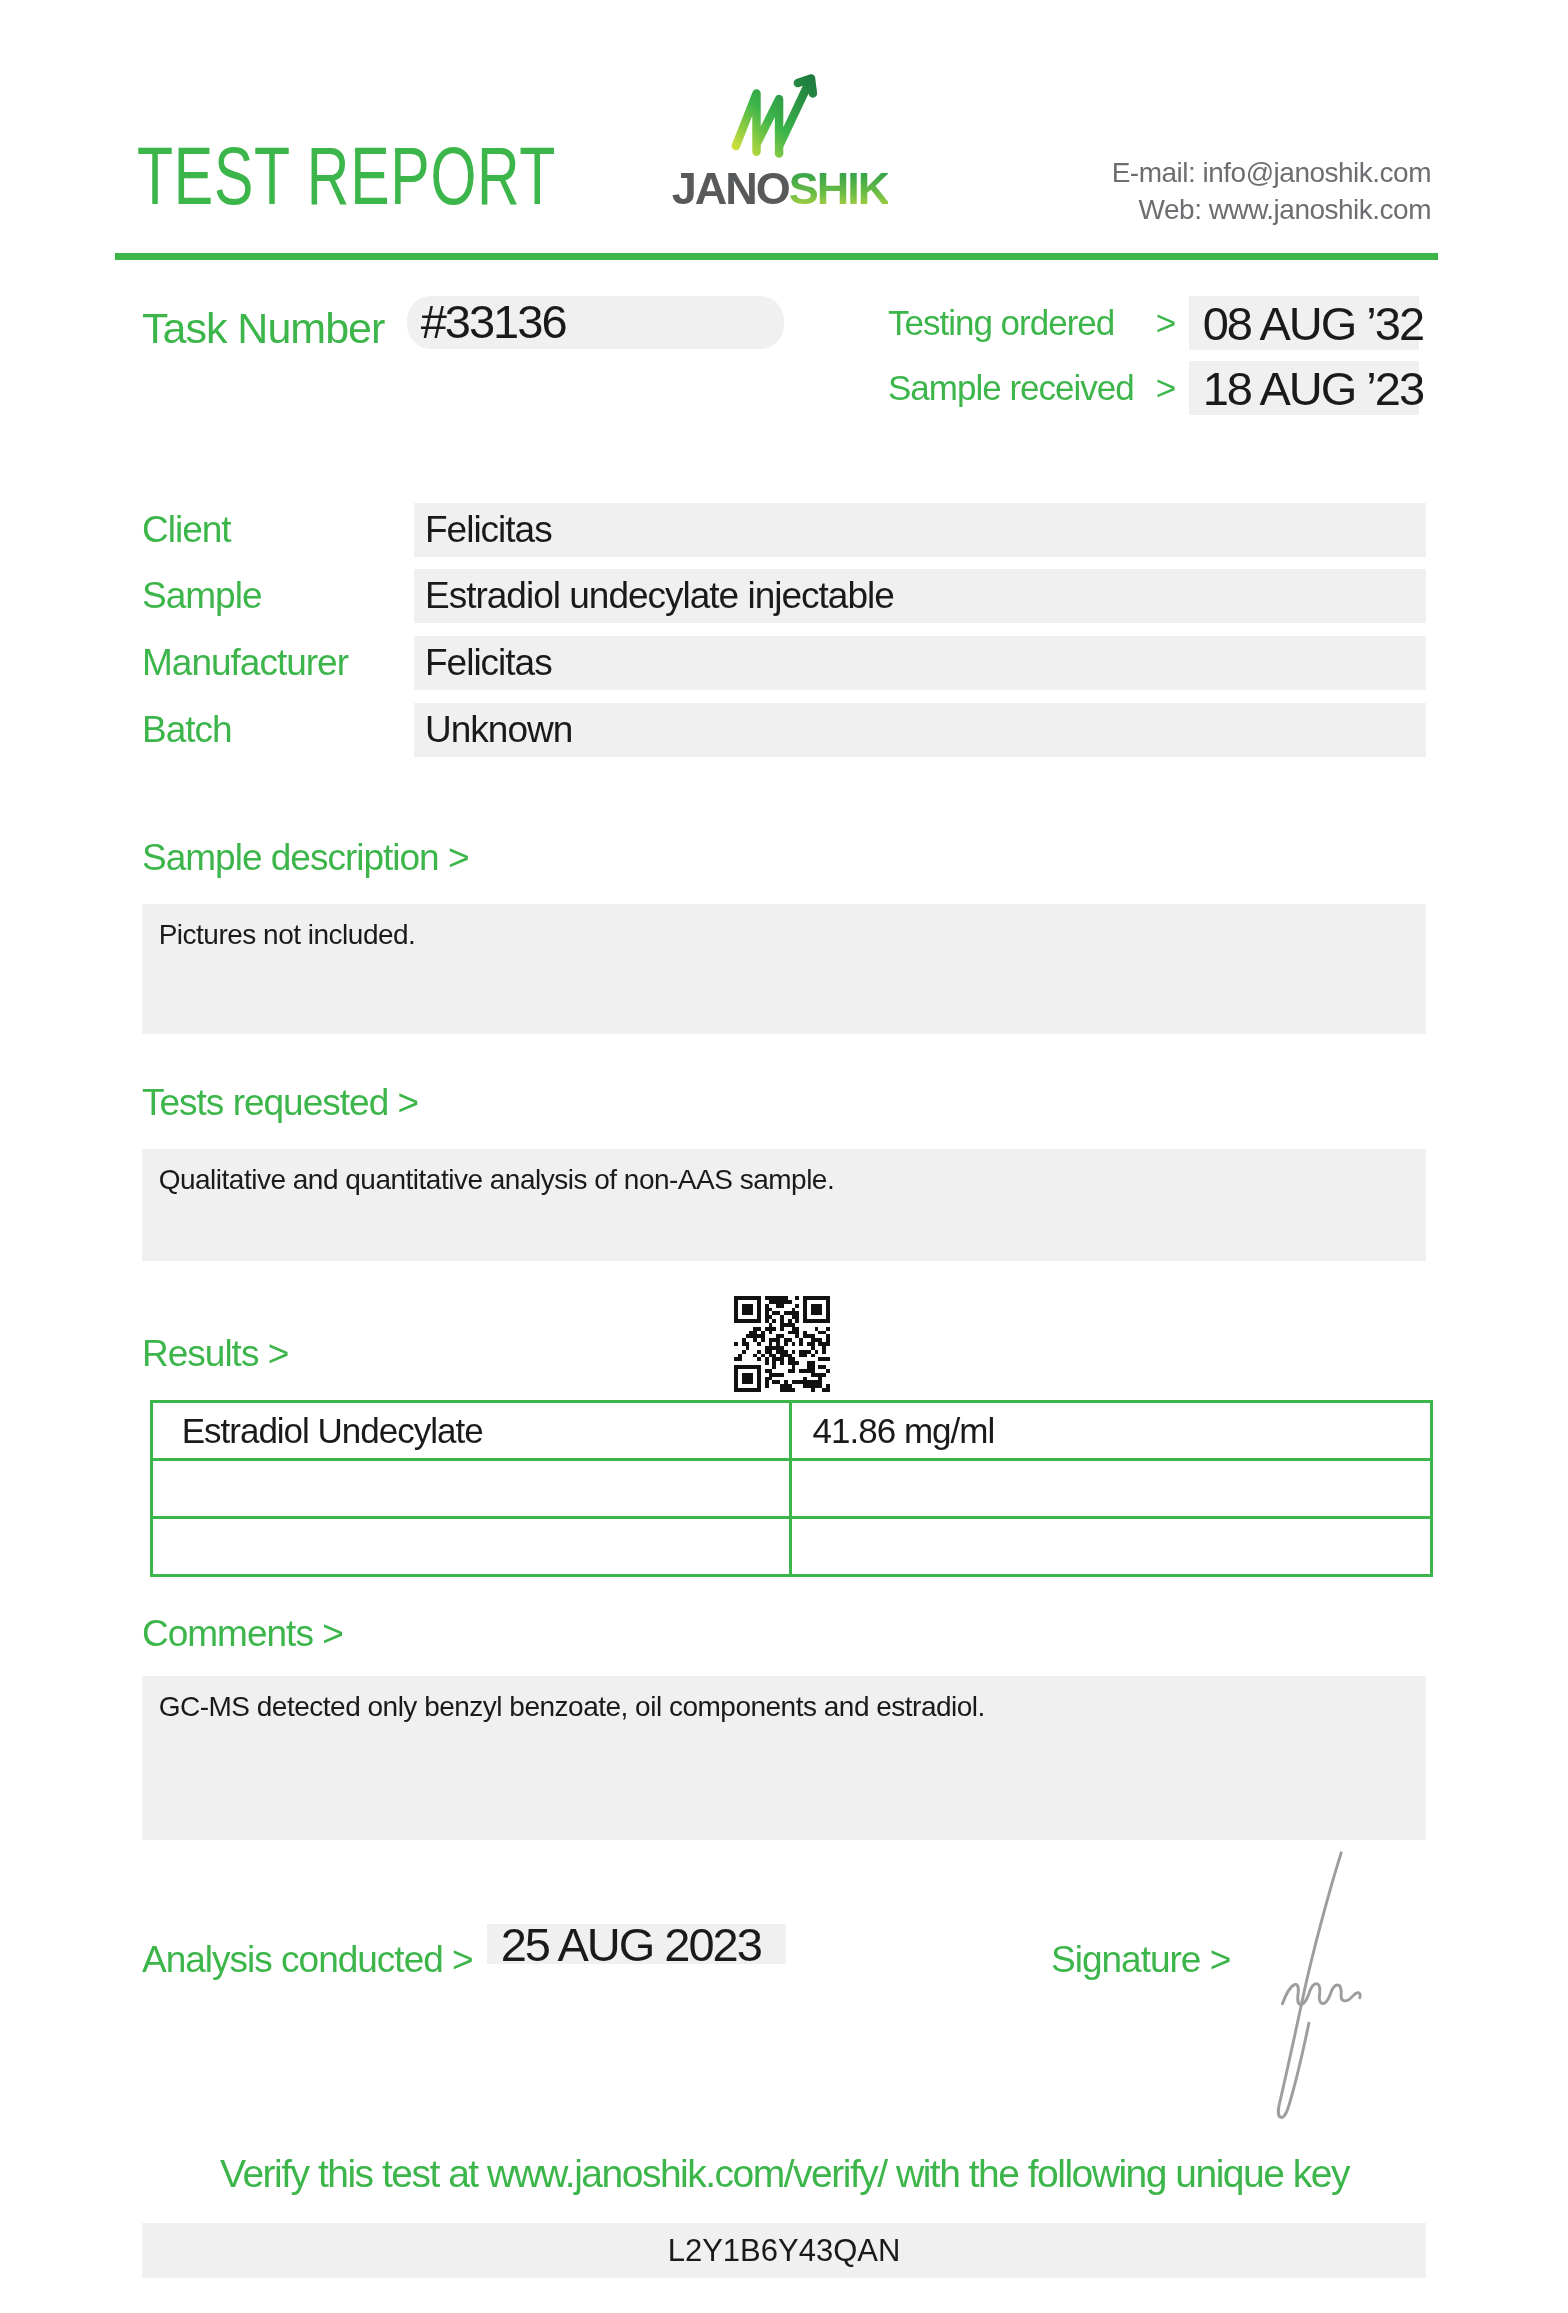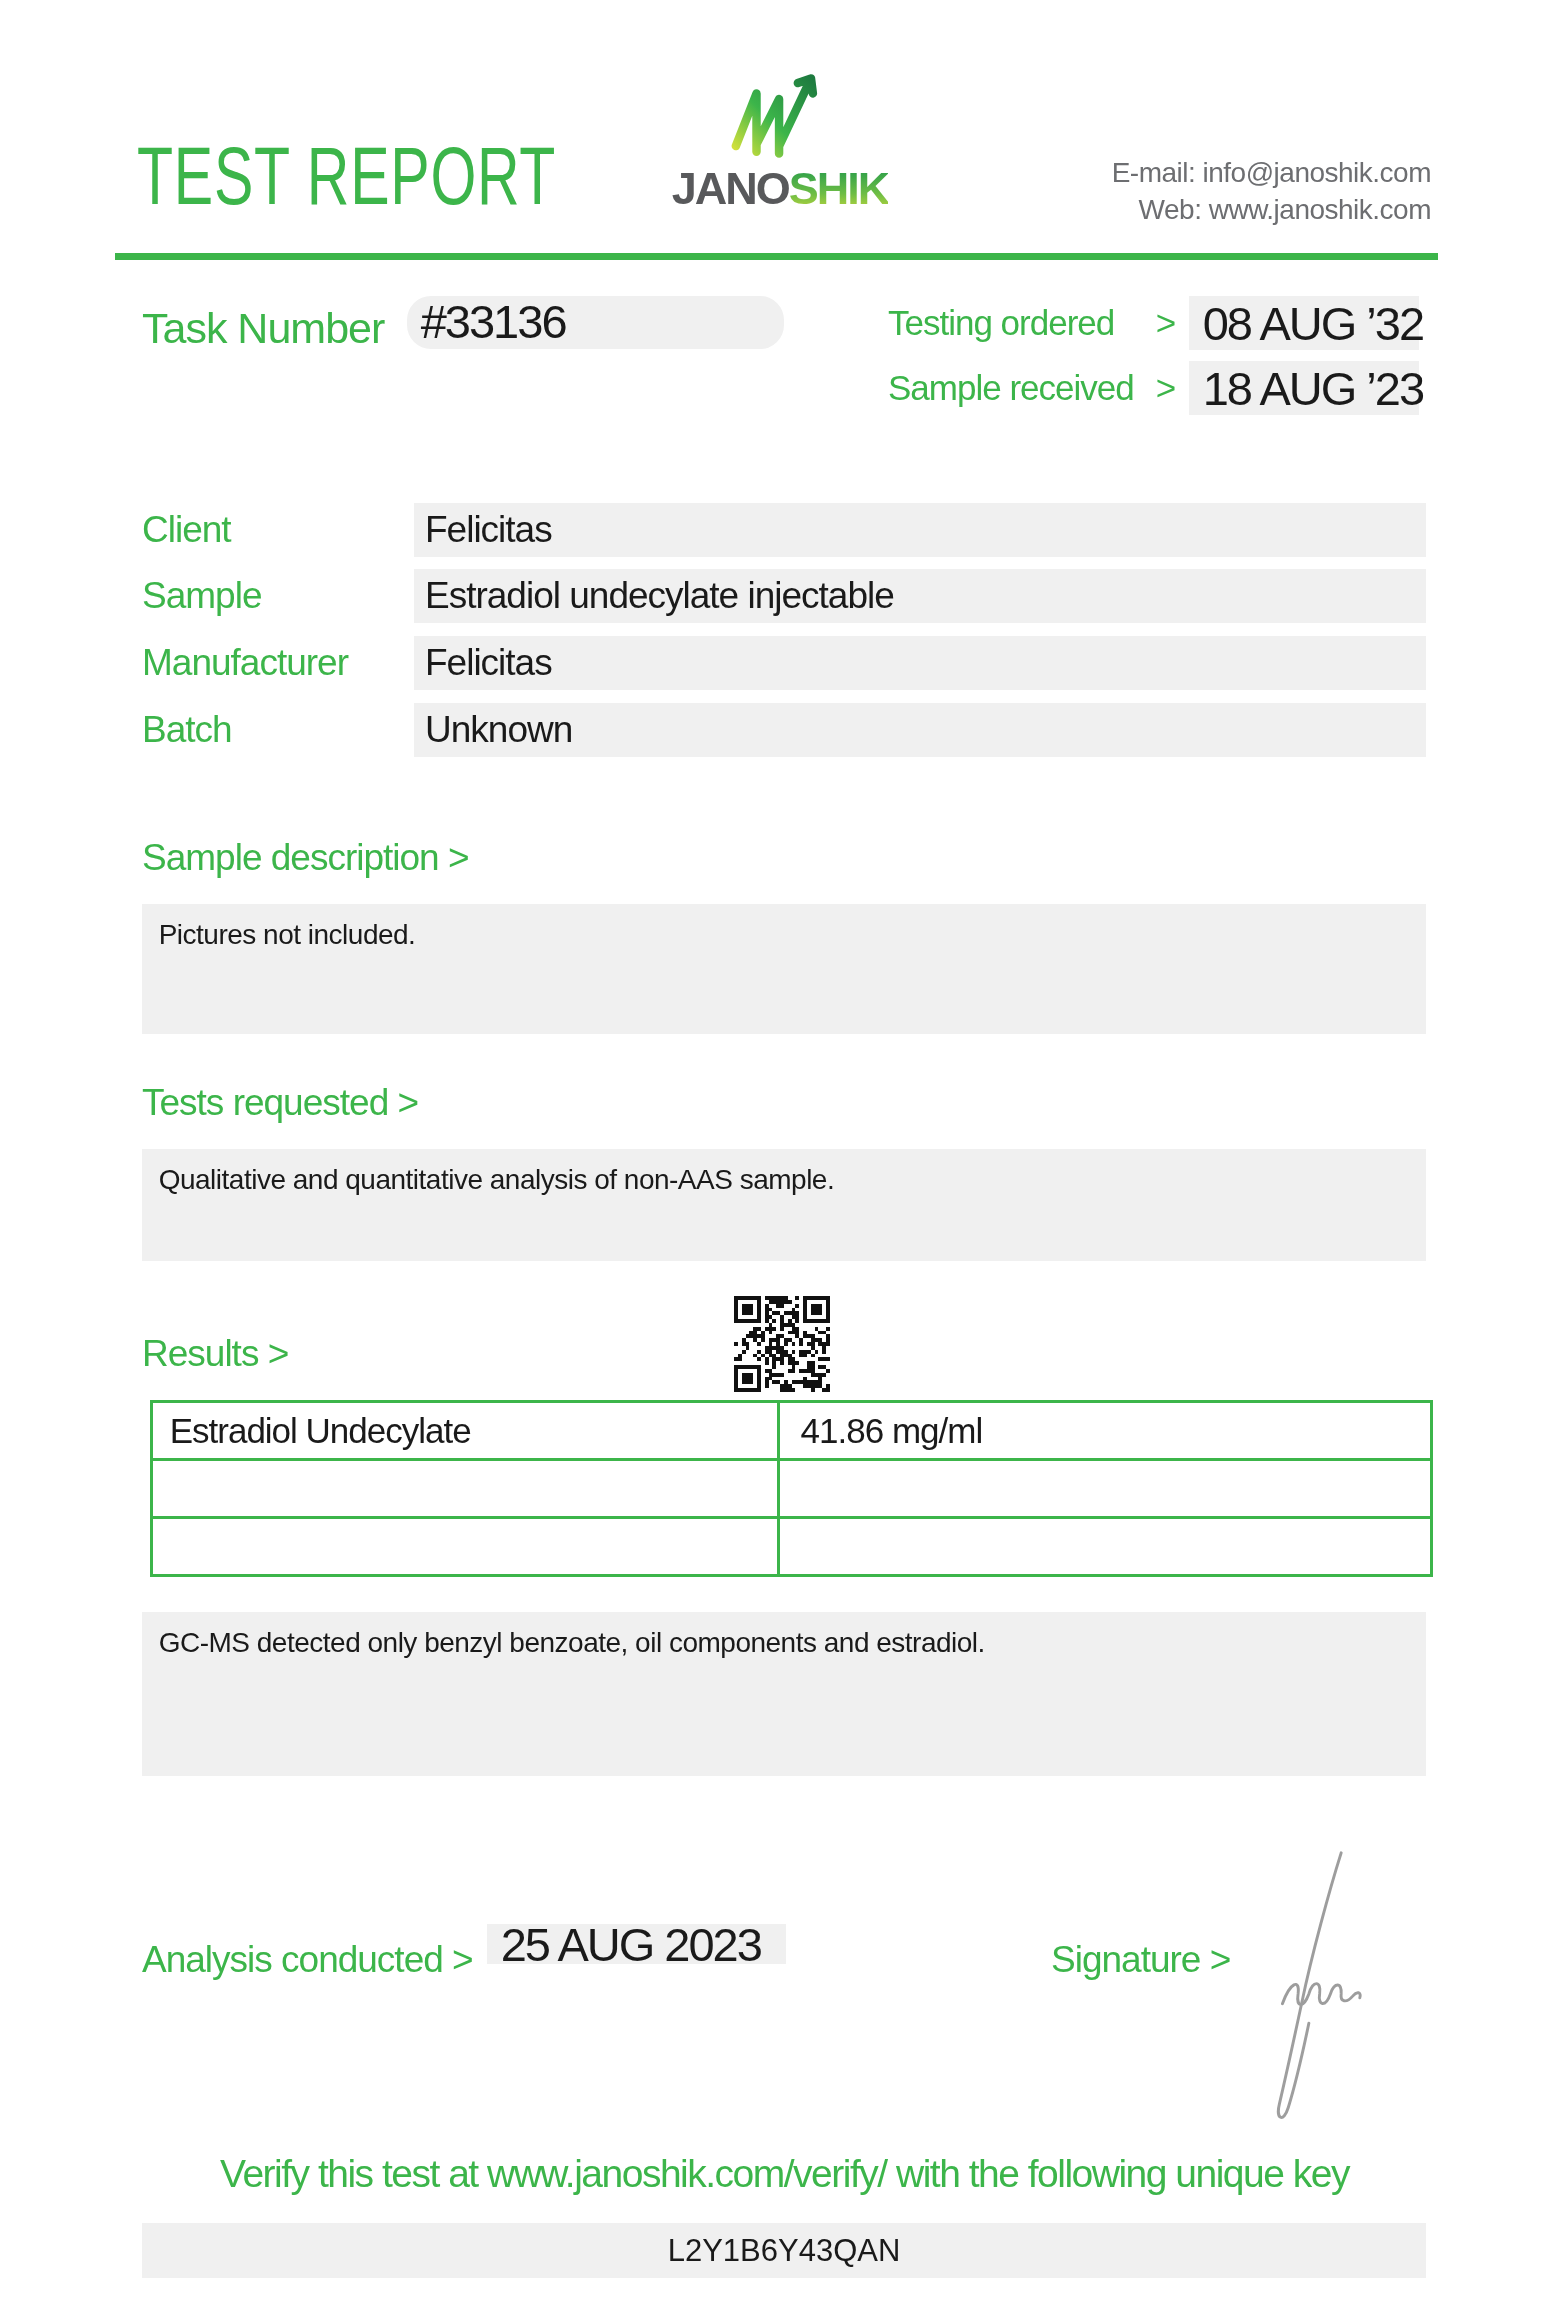--- a/index.html
+++ b/index.html
@@ -49,21 +49,21 @@
   .info-row .ilabel{position:absolute;left:0;top:0;height:54px;display:flex;align-items:center;font-size:37px;}
   .info-row .ibox{position:absolute;left:272px;top:0;width:1012px;height:54px;background:var(--box);display:flex;align-items:center;}
   .info-row .ival{font-size:37px;letter-spacing:-1px;padding-left:11px;white-space:nowrap;}
   
   .sec-heading{position:absolute;left:142px;font-size:37px;color:var(--green);letter-spacing:-1px;white-space:nowrap;}
   .sec-box{position:absolute;left:142px;width:1284px;background:var(--box);}
   .sec-body{font-size:28px;letter-spacing:-0.5px;color:var(--dark);padding:14.7px 0 0 16.7px;white-space:nowrap;}
   
   .qr{position:absolute;left:734px;top:1296px;width:96px;height:96px;}
   .rtable{position:absolute;left:150px;top:1400px;width:1283px;box-sizing:border-box;border:3.9px solid var(--green);background:#fff;}
-  .rrow{display:flex;height:55px;border-bottom:3.9px solid var(--green);}
+  .rrow{display:flex;height:55px;border-bottom:3.9px solid var(--green);padding-left:12px;}
   .rrow:last-child{border-bottom:none;}
   .rcell{display:flex;align-items:center;font-size:35px;letter-spacing:-1px;white-space:nowrap;}
   .rcell.c1{width:627px;flex:none;border-right:3.9px solid var(--green);padding-left:16.7px;box-sizing:border-box;}
   .rcell.c2{flex:1;padding-left:20.6px;}
   
   .analysis-label{position:absolute;left:142px;top:1939px;font-size:37px;}
   .analysis-box{position:absolute;left:487px;top:1924px;width:299px;height:40px;background:var(--box);display:flex;align-items:center;}
   .signature-label{position:absolute;left:1051px;top:1939px;font-size:37px;}
   .signature{position:absolute;left:1247px;top:1847px;width:157px;height:284px;}
   .verify-line{position:absolute;left:69px;top:2152px;width:1431px;text-align:center;font-size:39px;color:var(--green);letter-spacing:-1.5px;white-space:nowrap;}
@@ -474,21 +474,21 @@
       <div class="rcell c1"></div>
       <div class="rcell c2"></div>
     </div>
     <div class="rrow">
       <div class="rcell c1"></div>
       <div class="rcell c2"></div>
     </div>
   </div>
 
   <div class="sec-heading" style="top:1613px">Comments &gt;</div>
-  <div class="sec-box" style="top:1612px;height:164px">
+  <div class="sec-box" style="top:1676px;height:164px">
     <div class="sec-body">GC-MS detected only benzyl benzoate, oil components and estradiol.</div>
   </div>
 
   <div class="analysis-label green-label">Analysis conducted &gt;</div>
   <div class="analysis-box">
     <span class="big-value">25 AUG 2023</span>
   </div>
 
   <div class="signature-label green-label">Signature &gt;</div>
   <svg class="signature" viewBox="0 0 160 290">

